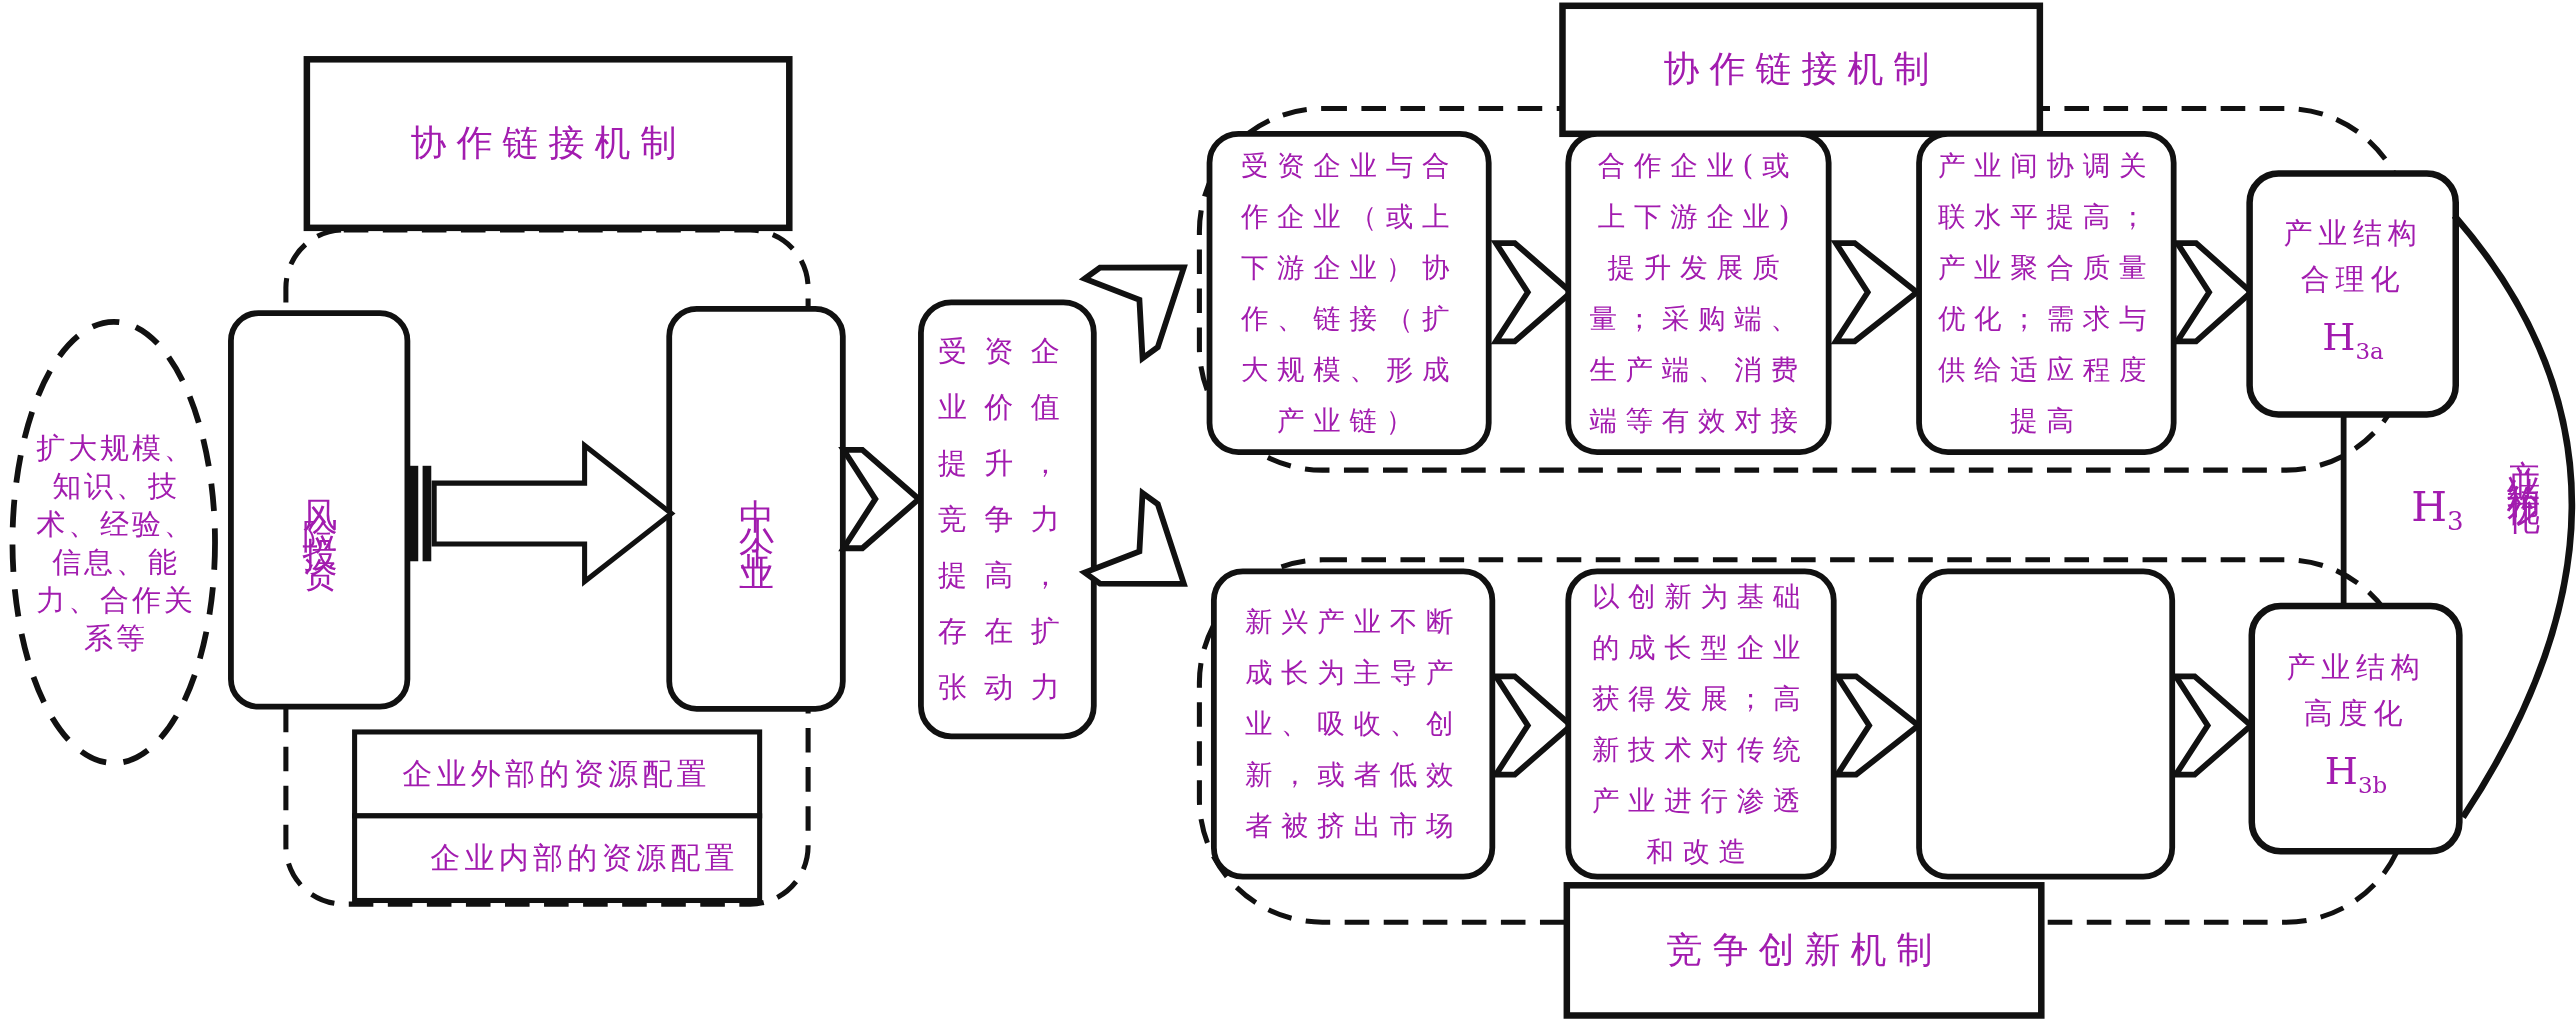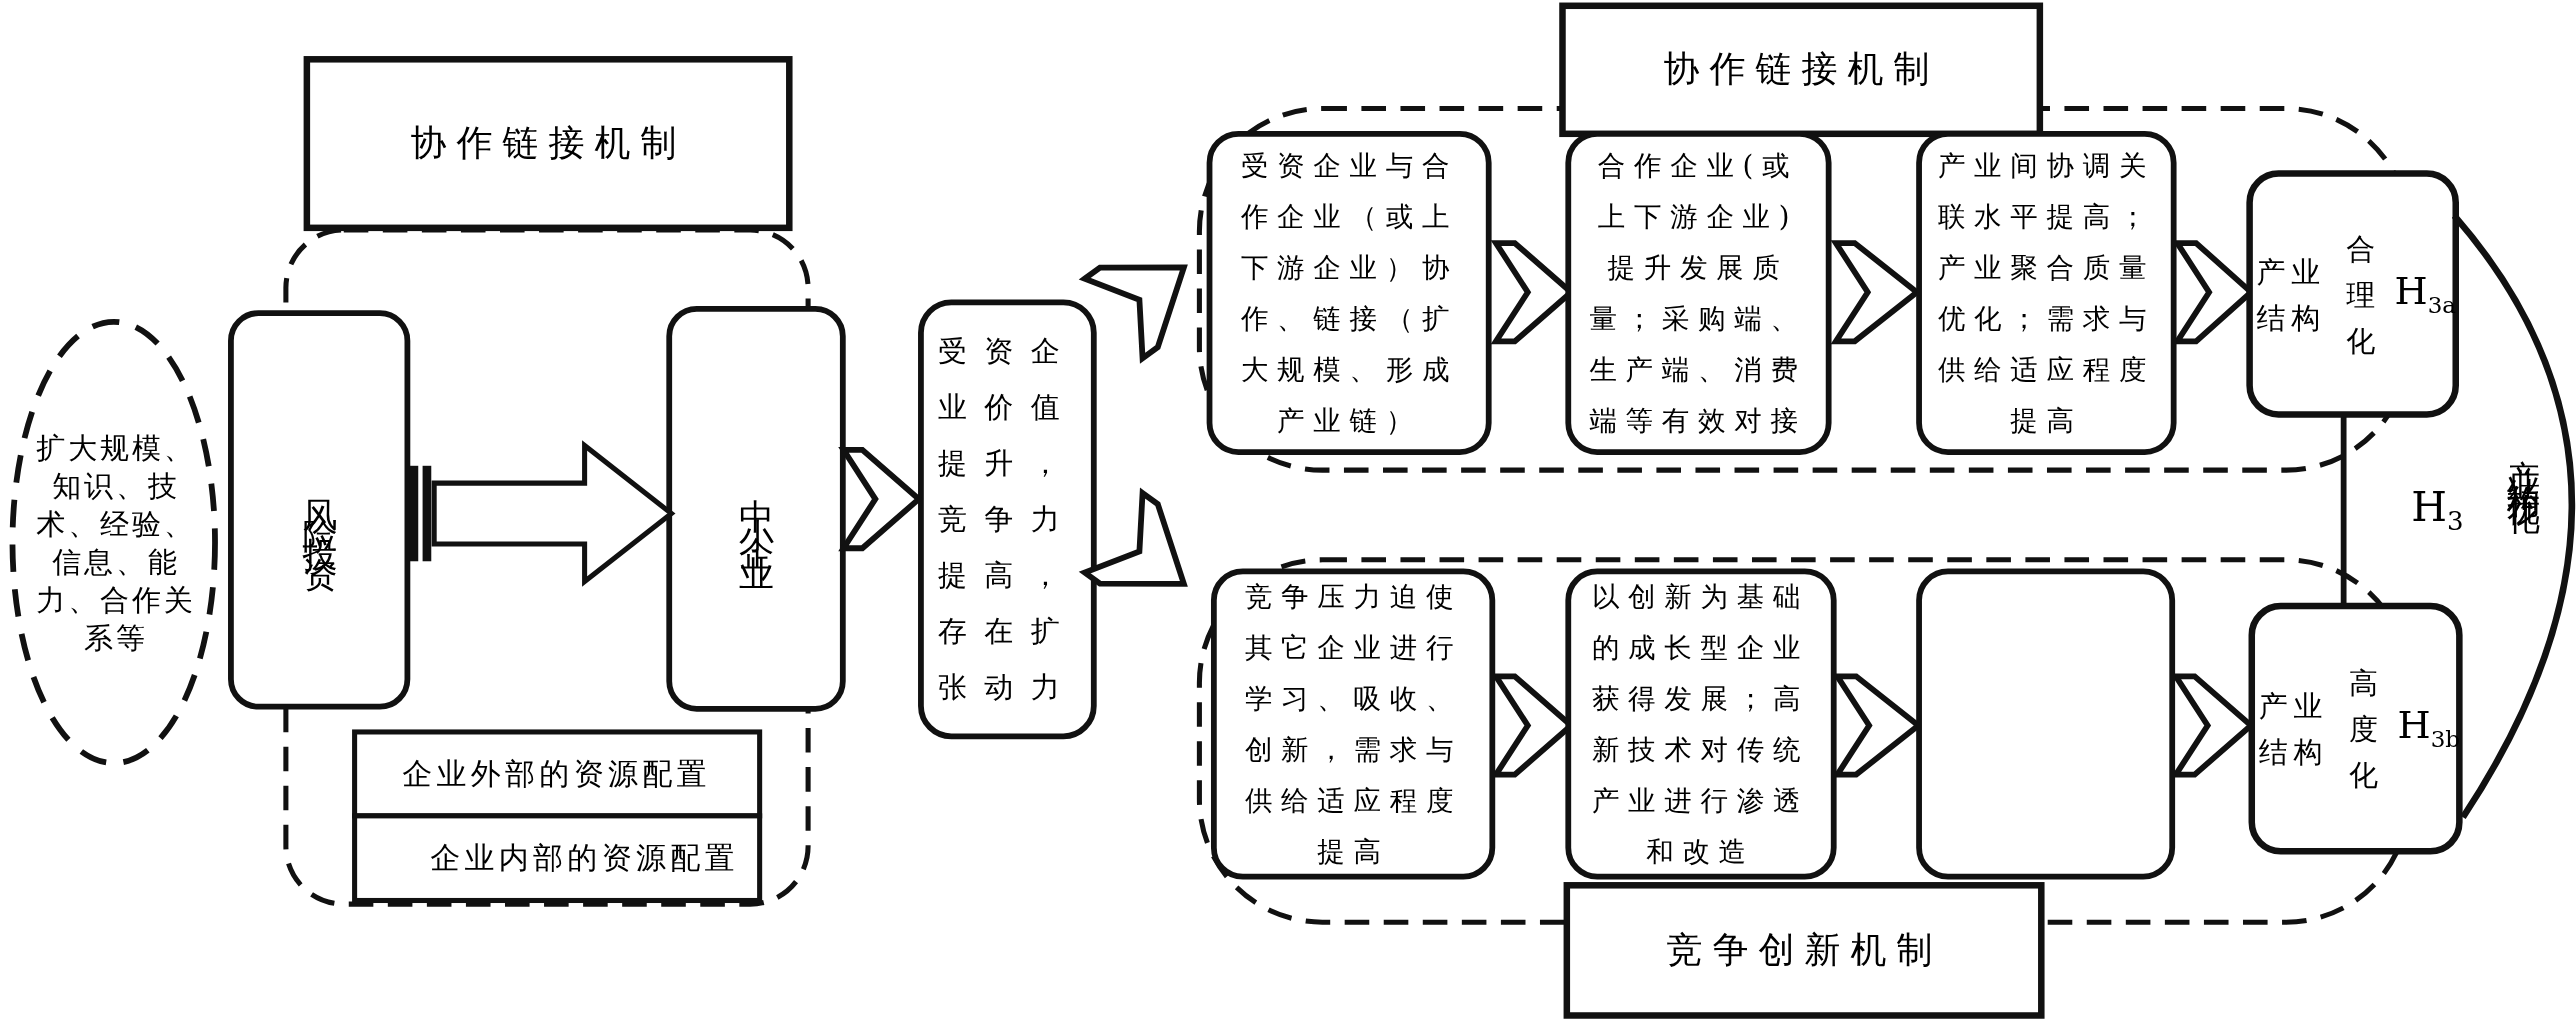--- a/index.html
+++ b/index.html
@@ -1,27 +1,27 @@
 <!DOCTYPE html>
 <html style="font-size:11.6px"><head>
 <meta charset="utf-8">
 <style>
   html,body{margin:0;padding:0;background:#fff;}
   .stage{position:relative;width:2576px;height:1022px;background:#ffffff;overflow:hidden;
          font-family:"DejaVu Serif","DejaVu Sans",serif;color:#111;}
   .stage svg{position:absolute;left:0;top:0;}
   .txt{position:absolute;display:flex;align-items:center;justify-content:center;
-       text-align:center;color:#000000;}
+       text-align:center;color:#a21caf;}
   .txt .inner{display:block;}
   .bt{font-size:27.5px;letter-spacing:8.7px;line-height:51px;}
   .bt .inner{width:231px;}
   .lbl{font-size:36px;letter-spacing:10px;}
   .vtxt{writing-mode:vertical-rl;text-orientation:upright;}
   .rowtxt{font-size:30px;letter-spacing:4.3px;}
-  .outcome{flex-direction:row;font-size:29px;letter-spacing:5.8px;line-height:46px;}
+  .outcome{flex-direction:column;font-size:29px;letter-spacing:5.8px;line-height:46px;}
   .hyp{font-size:38px;letter-spacing:0;line-height:56px;margin-top:7.2px;}
   .hyp sub{font-size:23px;}
   .h3big{font-size:41px;}
   .h3big sub{font-size:26px;}
 </style>
 </head>
 <body>
 
 <div class="stage">
 
@@ -113,21 +113,21 @@
     <span class="inner">受资企业与合作企业（或上下游企业）协作、链接（扩大规模、形成产业链）</span>
   </div>
   <div class="txt bt" style="left:1568px;top:134px;width:260px;height:318px;">
     <span class="inner">合作企业(或上下游企业)提升发展质量；采购端、生产端、消费端等有效对接</span>
   </div>
   <div class="txt bt" style="left:1919px;top:134px;width:255px;height:318px;">
     <span class="inner">产业间协调关联水平提高；产业聚合质量优化；需求与供给适应程度提高</span>
   </div>
 
   <div class="txt bt" style="left:1214px;top:571px;width:279px;height:305px;">
-    <span class="inner">竞争压力迫使其它企业进行学习、吸收、创新，需求与供给适应程度提高</span>
+    <span class="inner">新兴产业不断成长为主导产业、吸收、创新，或者低效者被挤出市场</span>
   </div>
   <div class="txt bt" style="left:1568px;top:571px;width:265px;height:305px;">
     <span class="inner">以创新为基础的成长型企业获得发展；高新技术对传统产业进行渗透和改造</span>
   </div>
 
   <div class="txt outcome" style="left:2250px;top:174px;width:206px;height:241px;">
     <span>产业结构</span>
     <span>合理化</span>
     <span class="hyp"><span>H</span><sub>3a</sub></span>
   </div>

